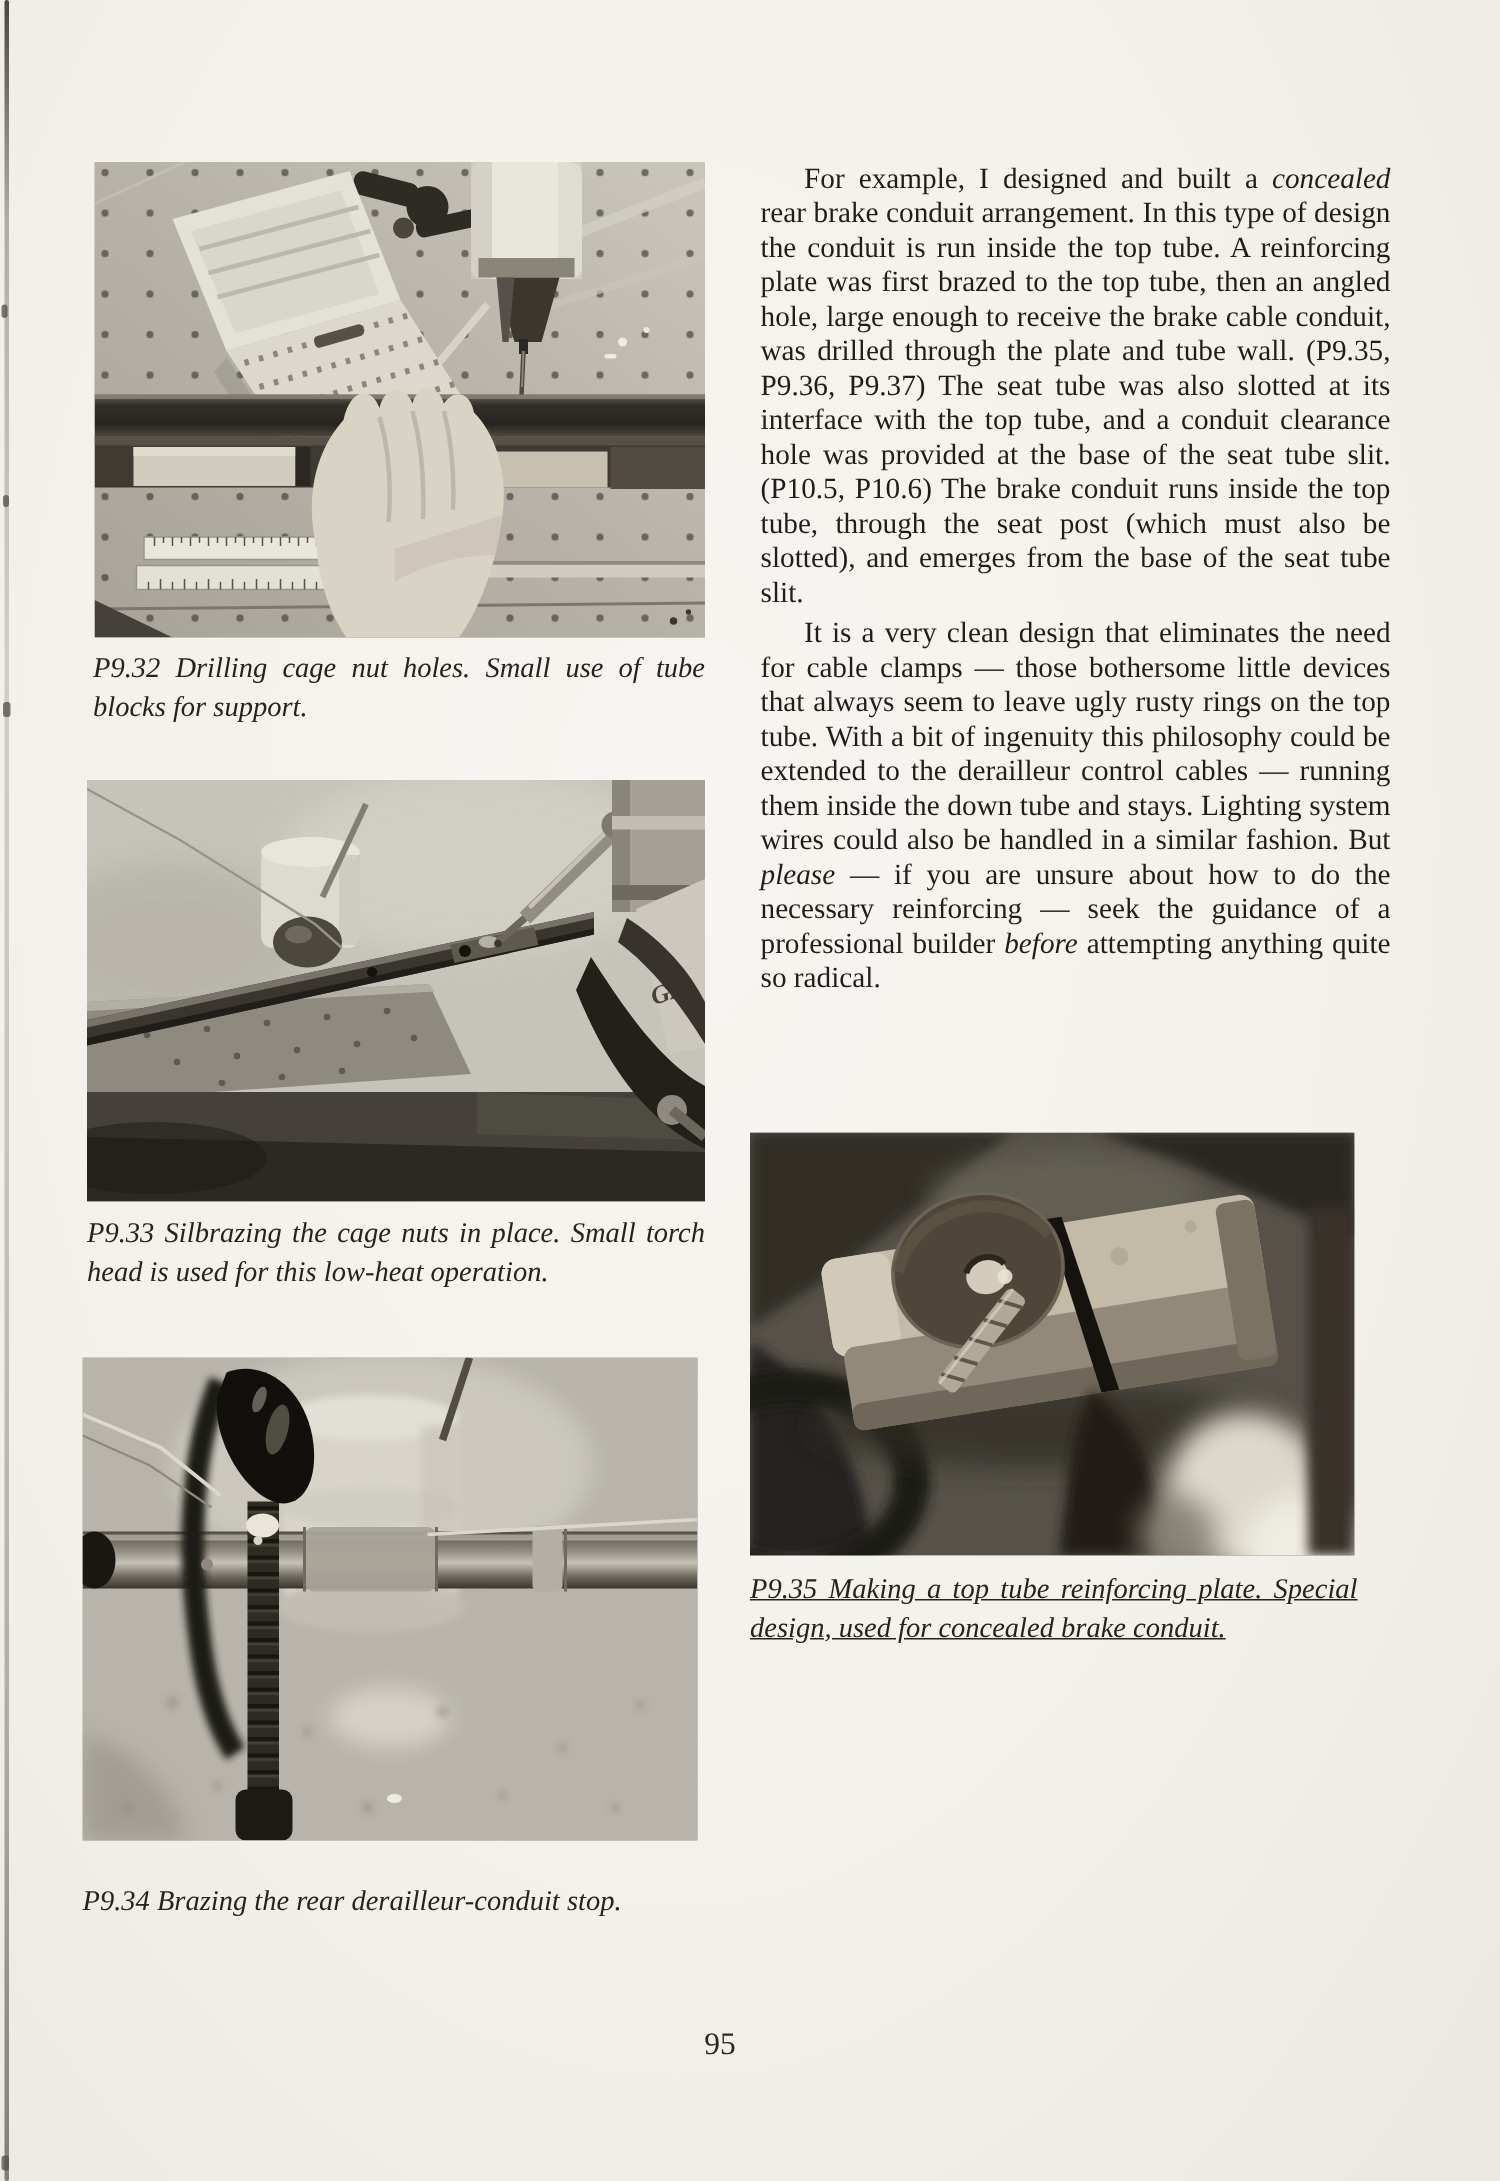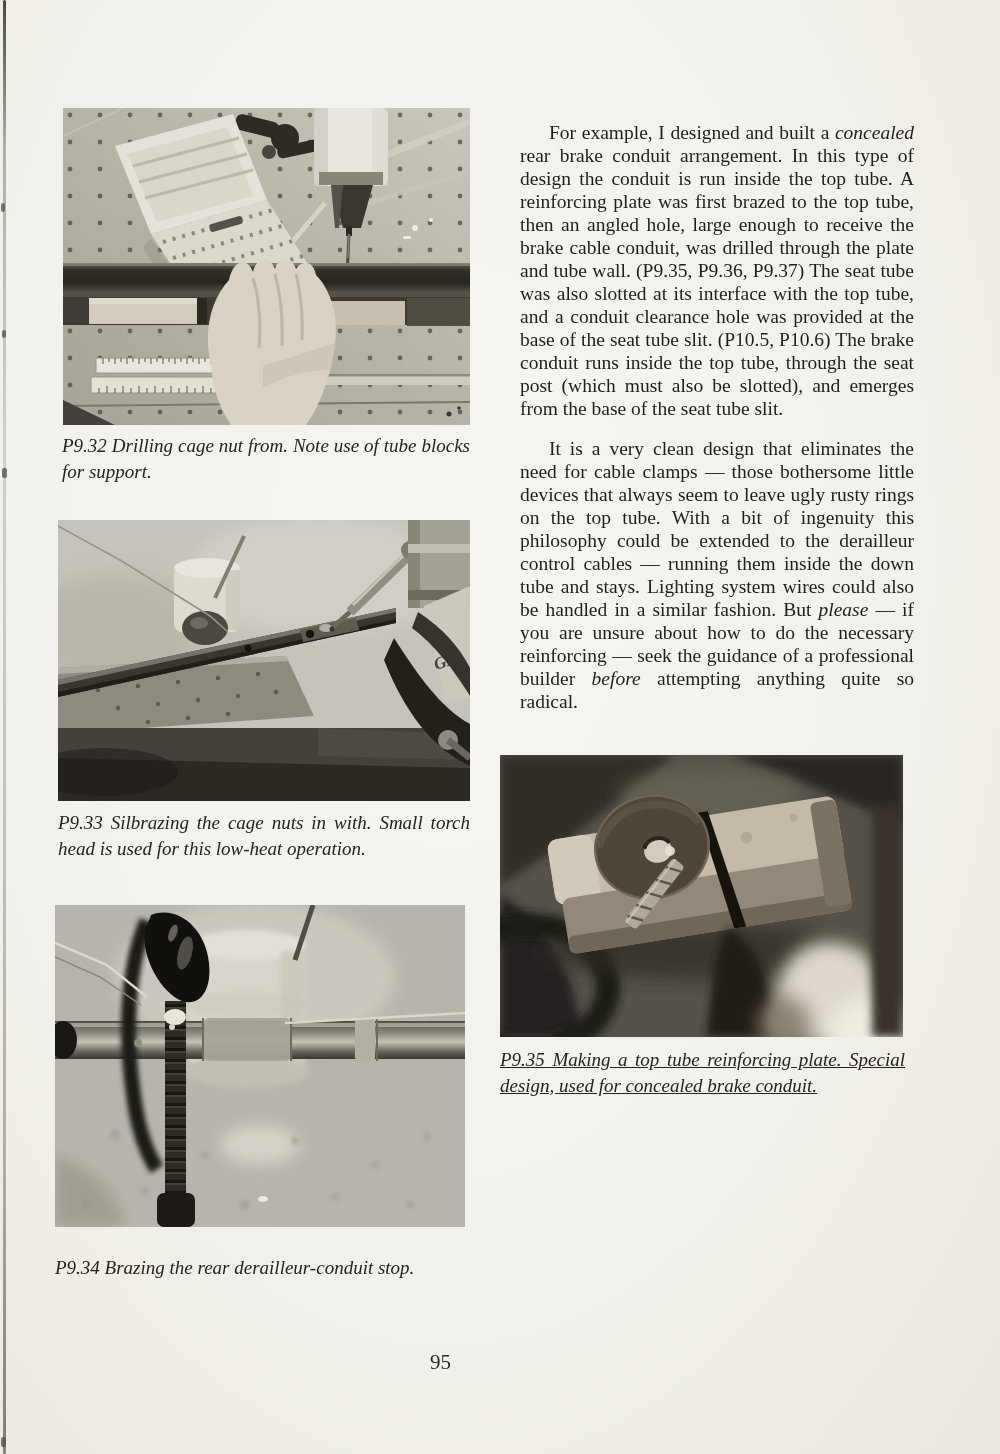--- a/index.html
+++ b/index.html
@@ -36,24 +36,24 @@
     text-align:justify;
     color:#26231e;
   }
   .bodycol{
     position:absolute;left:503px;top:104px;width:428px;
     font-size:19.5px;line-height:23px;
     text-align:justify;
     hyphens:auto;-webkit-hyphens:auto;
     color:#211e1a;
   }
-  .para{margin:17px;text-indent:29px;}
+  .para{margin:4px;text-indent:29px;}
   .pagenum{
     position:absolute;left:430px;top:1350px;width:100px;
-    font-size:21px;color:#2b2824;
+    text-align:center;font-size:21px;color:#2b2824;
   }
 </style>
 </head>
 <body>
 
 <div class="page">
 
   <div class="binding"></div>
   <div class="tick" style="left:1px;top:203px;width:4px;height:9px;"></div>
   <div class="tick" style="left:2px;top:330px;width:4px;height:8px;"></div>
@@ -150,21 +150,21 @@
       <g fill="#eeebe2">
         <circle cx="352" cy="120" r="3"></circle>
           <circle cx="368" cy="112" r="2"></circle>
         <rect x="340" y="128" width="8" height="3" rx="1.5"></rect>
       </g>
       <polygon points="0,292 52,317 0,317" fill="#45413a"></polygon>
       <circle cx="386" cy="306" r="2.5" fill="#3b3831"></circle>
         <circle cx="396" cy="300" r="1.8" fill="#3b3831"></circle>
     </svg>
   </div>
-  <div class="caption" style="left:62px;top:433px;width:408px;">P9.32 Drilling cage nut from. Note use of tube blocks for support.</div>
+  <div class="caption" style="left:62px;top:433px;width:408px;">P9.32 Drilling cage nut holes. Small use of tube blocks for support.</div>
 
   <div class="photo" style="left:58px;top:520px;width:412px;height:281px;">
     <svg viewBox="0 0 412 281" preserveAspectRatio="none">
       <defs>
         <filter id="p2b8" x="-50%" y="-50%" width="200%" height="200%">
             <feGaussianBlur stdDeviation="10"></feGaussianBlur>
           </filter>
       </defs>
       <rect width="412" height="281" fill="#c6c3ba"></rect>
       <ellipse cx="260" cy="55" rx="130" ry="60" fill="#d3d0c8" filter="url(#p2b8)" opacity=".85"></ellipse>
@@ -226,21 +226,21 @@
         <rect x="350" y="70" width="62" height="10" fill="#6e6a60"></rect>
         <polygon points="366,86 412,66 412,178 388,182" fill="#ccc8be"></polygon>
         <text transform="translate(378 150) rotate(-18)" font-size="17" font-weight="bold" font-style="italic" fill="#45413a" font-family="Liberation Serif, serif">GA</text>
         <path d="M336,118 C358,152 382,188 412,204 L412,246 C368,226 342,180 326,140 Z" fill="#232019"></path>
         <path d="M360,92 C385,108 402,128 412,148 L412,176 C396,150 376,124 354,108 Z" fill="#37332c"></path>
         <circle cx="390" cy="220" r="10" fill="#8f8a80"></circle>
         <line x1="390" y1="220" x2="412" y2="238" stroke="#6b675e" stroke-width="7"></line>
       </g>
     </svg>
   </div>
-  <div class="caption" style="left:58px;top:810px;width:412px;">P9.33 Silbrazing the cage nuts in with. Small torch head is used for this low-heat operation.</div>
+  <div class="caption" style="left:58px;top:810px;width:412px;">P9.33 Silbrazing the cage nuts in place. Small torch head is used for this low-heat operation.</div>
 
   <div class="photo" style="left:55px;top:905px;width:410px;height:322px;">
     <svg viewBox="0 0 410 322" preserveAspectRatio="none">
       <defs>
         <filter id="p3b" x="-40%" y="-40%" width="180%" height="180%">
             <feGaussianBlur stdDeviation="2.5"></feGaussianBlur>
           </filter>
         <filter id="p3b6" x="-60%" y="-60%" width="220%" height="220%">
             <feGaussianBlur stdDeviation="7"></feGaussianBlur>
           </filter>

